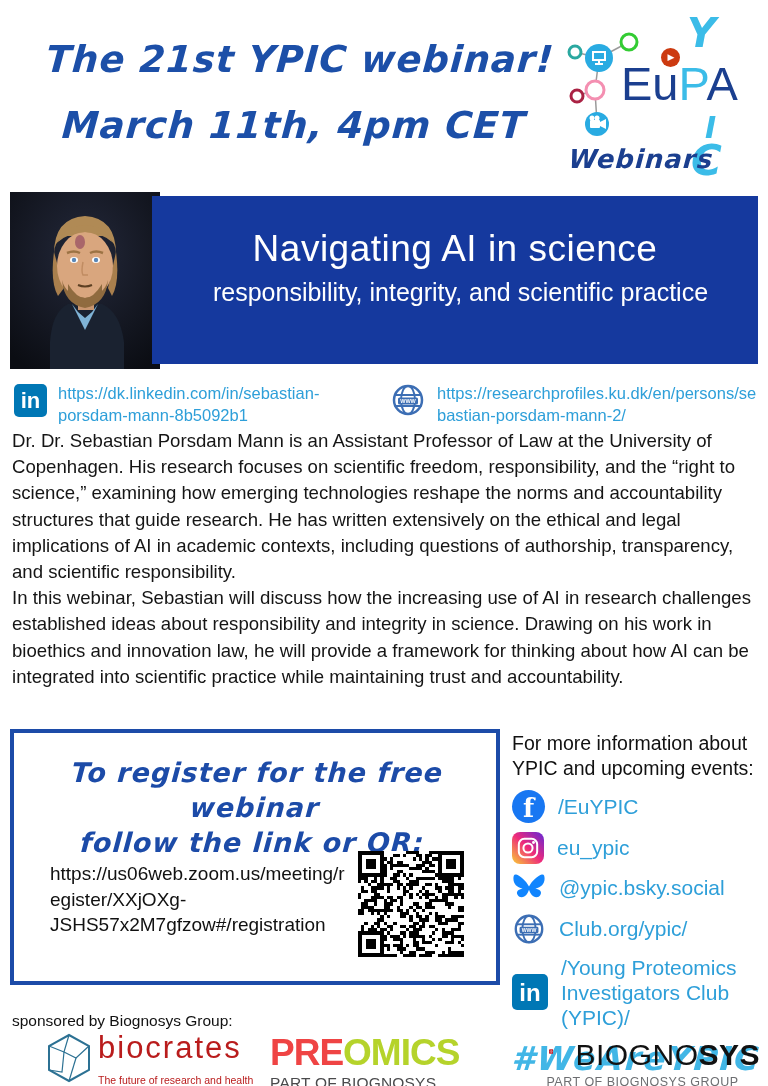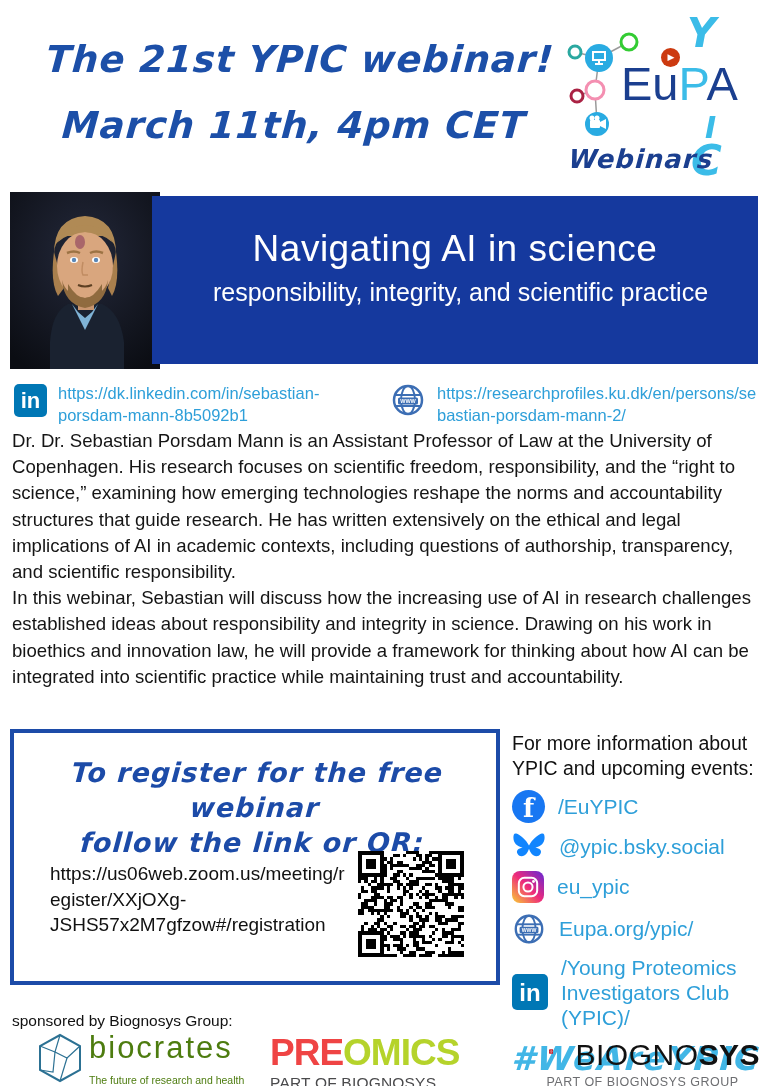--- a/index.html
+++ b/index.html
@@ -63,21 +63,21 @@
   .icon-fb { width:33px; height:33px; border-radius:50%; background:#1877f2; color:#fff;
     display:flex; align-items:flex-end; justify-content:center; font-weight:800; font-size:26px;
     font-family:"DejaVu Serif",serif; overflow:hidden; }
   .icon-ig { width:32px; height:32px; border-radius:8px;
     background:linear-gradient(45deg,#f9ce34 0%,#ee2a7b 50%,#6228d7 100%);
     display:flex; align-items:center; justify-content:center; }
   .hashtag { color:#41b6e6; font-size:33px; margin-top:4px; letter-spacing:2px; }
 
   
   #sponsored-by { left:12px; top:1012px; font-size:15.5px; color:#111; }
-  #biocrates { left:35px; top:1032px; width:215px; color:#4d7c0f; }
+  #biocrates { left:44px; top:1032px; width:215px; color:#b91c1c; }
   .bioc-top { display:flex; align-items:flex-start; gap:4px; }
   .bioc-name { font-size:31px; letter-spacing:2px; font-weight:400; line-height:1; }
   .bioc-tag { font-size:10.5px; text-align:right; margin-top:11px; }
   #preomics { left:270px; top:1034px; width:215px; }
   .preo-name { font-size:37px; font-weight:800; letter-spacing:-1px; line-height:1; }
   .preo-blue { color:#ef4444; } .preo-green { color:#b5d32b; }
   .preo-sub { font-size:15.5px; color:#4a4a4c; letter-spacing:0.2px; margin-top:3px; }
   #biognosys { left:525px; top:1038px; width:235px; }
   .biog-top { display:flex; align-items:flex-start; gap:22px;margin-left:24px; }
   .biog-name { font-size:30px; color:#111; letter-spacing:0.5px; }
@@ -623,47 +623,47 @@
     <div class="social-head">For more information about YPIC and upcoming events:</div>
 
     <div class="social-row">
       <div class="icon-fb">
         <span>f</span>
       </div>
       <div class="social-label">/EuYPIC</div>
     </div>
 
     <div class="social-row">
-      <svg width="34" height="30" viewBox="0 0 24 21">
-        <path fill="#1185fe" d="M12 9.5 C10 5.5, 5.5 1.5, 3 1 C1.2 0.7, 1 2.2, 1 4 C1 7.5, 3.5 10.2, 7.5 11 C4.5 11.4, 2.5 13, 4 15.5 C5.5 18, 9 17.5, 11 14 C11.5 13.1, 11.9 12.2, 12 11.8 C12.1 12.2, 12.5 13.1, 13 14 C15 17.5, 18.5 18, 20 15.5 C21.5 13, 19.5 11.4, 16.5 11 C20.5 10.2, 23 7.5, 23 4 C23 2.2, 22.8 0.7, 21 1 C18.5 1.5, 14 5.5, 12 9.5 Z"></path>
-      </svg>
-      <div class="social-label">@ypic.bsky.social</div>
-    </div>
-
-    <div class="social-row">
       <div class="icon-ig">
         <svg width="22" height="22" viewBox="0 0 24 24">
           <rect x="2" y="2" width="20" height="20" rx="6" fill="none" stroke="#fff" stroke-width="2.2"></rect>
           <circle cx="12" cy="12" r="5" fill="none" stroke="#fff" stroke-width="2.2"></circle>
           <circle cx="18" cy="6" r="1.6" fill="#fff"></circle>
         </svg>
       </div>
       <div class="social-label">eu_ypic</div>
+    </div>
+
+    <div class="social-row">
+      <svg width="34" height="30" viewBox="0 0 24 21">
+        <path fill="#1185fe" d="M12 9.5 C10 5.5, 5.5 1.5, 3 1 C1.2 0.7, 1 2.2, 1 4 C1 7.5, 3.5 10.2, 7.5 11 C4.5 11.4, 2.5 13, 4 15.5 C5.5 18, 9 17.5, 11 14 C11.5 13.1, 11.9 12.2, 12 11.8 C12.1 12.2, 12.5 13.1, 13 14 C15 17.5, 18.5 18, 20 15.5 C21.5 13, 19.5 11.4, 16.5 11 C20.5 10.2, 23 7.5, 23 4 C23 2.2, 22.8 0.7, 21 1 C18.5 1.5, 14 5.5, 12 9.5 Z"></path>
+      </svg>
+      <div class="social-label">@ypic.bsky.social</div>
     </div>
 
     <div class="social-row">
       <svg width="34" height="34" viewBox="0 0 36 36">
         <circle cx="18" cy="18" r="14" fill="none" stroke="#3c6eb4" stroke-width="2.5"></circle>
         <ellipse cx="18" cy="18" rx="7" ry="14" fill="none" stroke="#3c6eb4" stroke-width="2"></ellipse>
         <line x1="4" y1="13" x2="32" y2="13" stroke="#3c6eb4" stroke-width="2"></line>
         <rect x="8" y="15.5" width="20" height="7" rx="1.5" fill="#3c6eb4"></rect>
         <text x="18" y="21" font-size="5.5" fill="#fff" text-anchor="middle" font-weight="bold">WWW</text>
         <line x1="4.5" y1="24" x2="31.5" y2="24" stroke="#3c6eb4" stroke-width="2"></line>
       </svg>
-      <div class="social-label">Eupa.org/ypic/</div>
+      <div class="social-label">Club.org/ypic/</div>
     </div>
 
     <div class="social-row">
       <div class="li-badge li-small">
         <span>in</span>
       </div>
       <div class="social-label" style="width:190px">/Young Proteomics Investigators Club (YPIC)/</div>
     </div>
 
     <div class="hashtag script">#WeAreYPIC</div>

